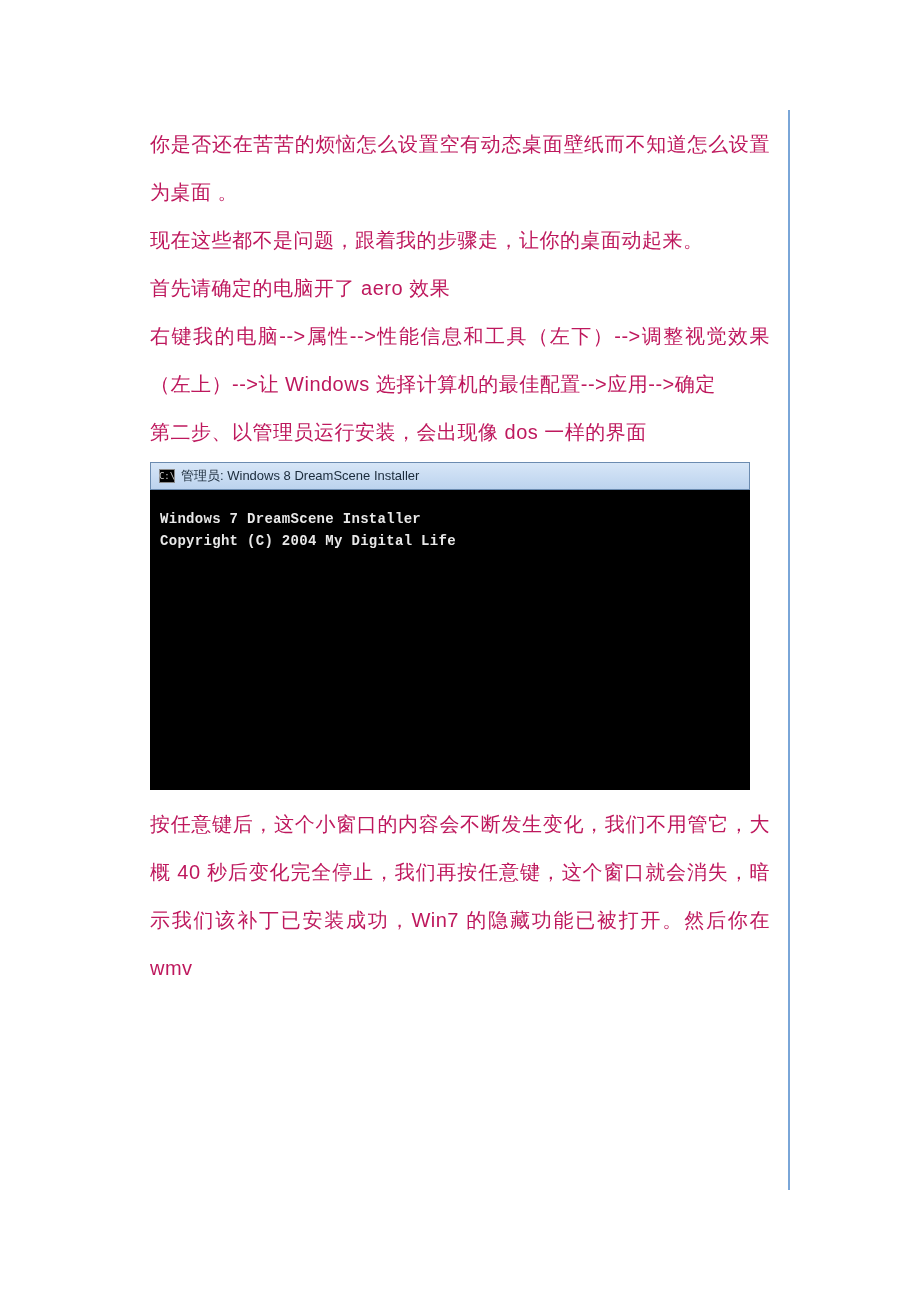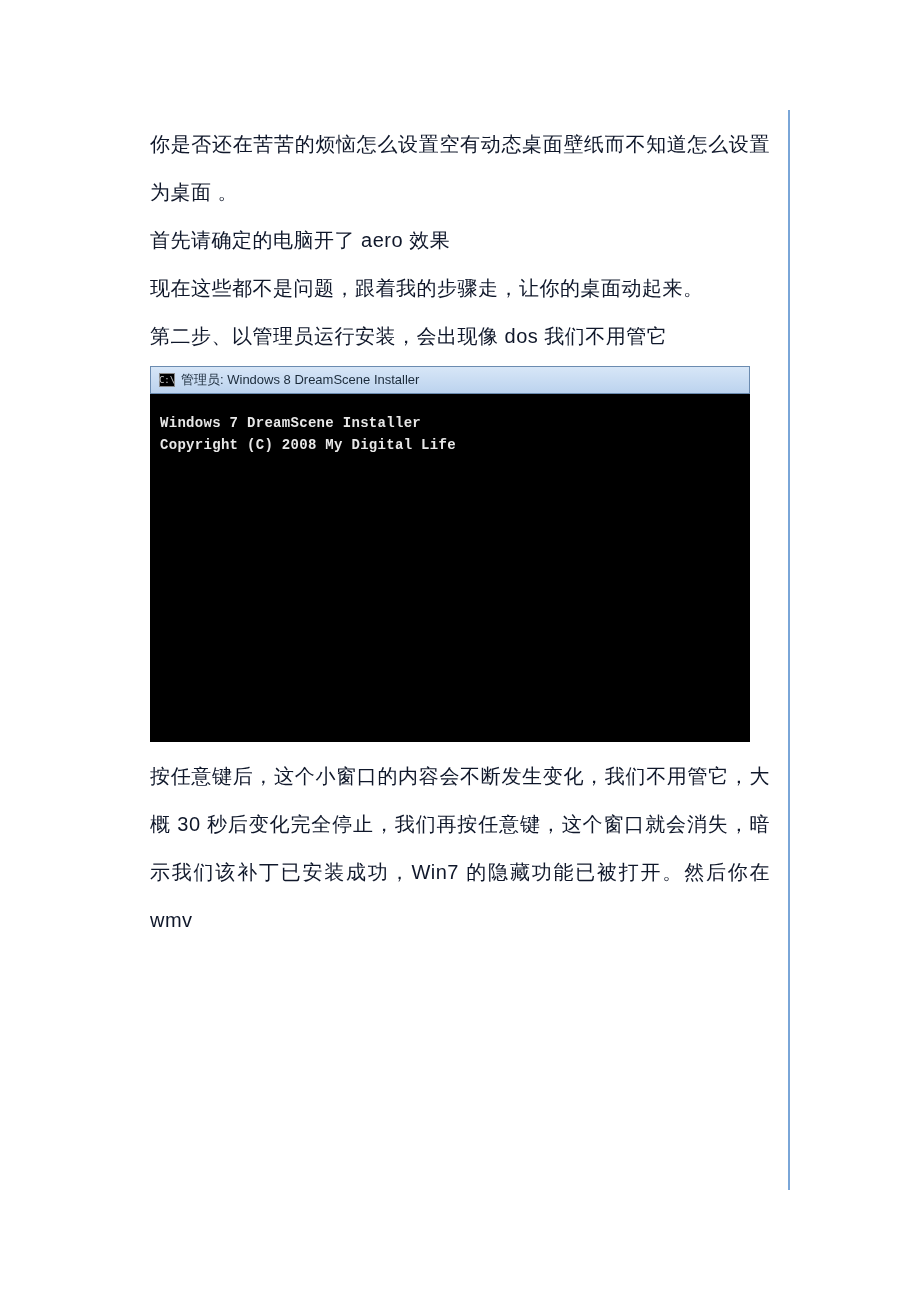--- a/index.html
+++ b/index.html
@@ -17,21 +17,21 @@
   .right-rule {
     position: absolute;
     top: 110px;
     right: 130px;
     width: 0;
     height: 1080px;
     border-right: 2px solid #7aa6d8;
   }
   .para {
     font-size: 20px;
-    color: #0f172a;
+    color: #be185d;
     line-height: 2.4;
     letter-spacing: 0.5px;
     text-align: justify;
     text-justify: inter-ideograph;
   }
   .cmd-window {
     margin-top: 6px;
     width: 600px;
   }
   .cmd-titlebar {
@@ -56,44 +56,45 @@
     font-size: 9px;
     color: #ccc;
     font-family: monospace;
   }
   .cmd-body {
     background: #000;
     color: #e8e8e8;
     font-family: "Courier New", monospace;
     font-size: 14px;
     padding: 18px 10px 10px 10px;
-    height: 348px;
+    height: 300px;
     line-height: 1.6;
     font-weight: bold;
     letter-spacing: 0.3px;
   }
   .cmd-line { white-space: pre; }
 </style>
 </head>
 <body>
 
 <div class="page">
   <div class="right-rule"></div>
 
   <p class="para">你是否还在苦苦的烦恼怎么设置空有动态桌面壁纸而不知道怎么设置为桌面 。</p>
+  <p class="para">现在这些都不是问题，跟着我的步骤走，让你的桌面动起来。</p>
   <p class="para">首先请确定的电脑开了 aero 效果</p>
-  <p class="para">现在这些都不是问题，跟着我的步骤走，让你的桌面动起来。</p>
-  <p class="para">第二步、以管理员运行安装，会出现像 dos 我们不用管它</p>
+  <p class="para">右键我的电脑--&gt;属性--&gt;性能信息和工具（左下）--&gt;调整视觉效果（左上）--&gt;让 Windows 选择计算机的最佳配置--&gt;应用--&gt;确定</p>
+  <p class="para">第二步、以管理员运行安装，会出现像 dos 一样的界面</p>
 
   <div class="cmd-window">
     <div class="cmd-titlebar">
       <span class="cmd-icon">C:\</span>
       <span>管理员: Windows 8 DreamScene Installer</span>
     </div>
     <div class="cmd-body">
       <div class="cmd-line">Windows 7 DreamScene Installer</div>
-      <div class="cmd-line">Copyright (C) 2008 My Digital Life</div>
+      <div class="cmd-line">Copyright (C) 2004 My Digital Life</div>
       <div class="cmd-line"> </div>
     </div>
   </div>
 
-  <p class="para" style="margin-top:10px;">按任意键后，这个小窗口的内容会不断发生变化，我们不用管它，大概 30 秒后变化完全停止，我们再按任意键，这个窗口就会消失，暗示我们该补丁已安装成功，Win7 的隐藏功能已被打开。然后你在 wmv</p>
+  <p class="para" style="margin-top:10px;">按任意键后，这个小窗口的内容会不断发生变化，我们不用管它，大概 40 秒后变化完全停止，我们再按任意键，这个窗口就会消失，暗示我们该补丁已安装成功，Win7 的隐藏功能已被打开。然后你在 wmv</p>
 </div>
 
 </body></html>

